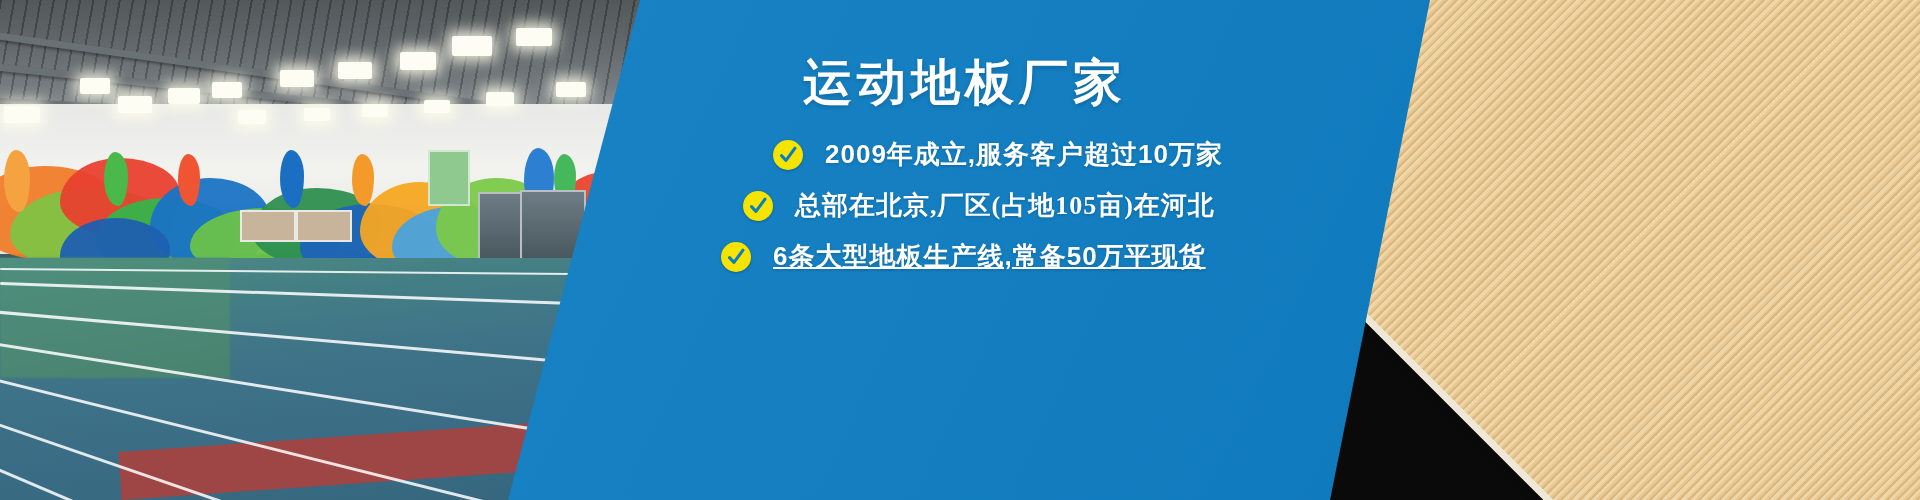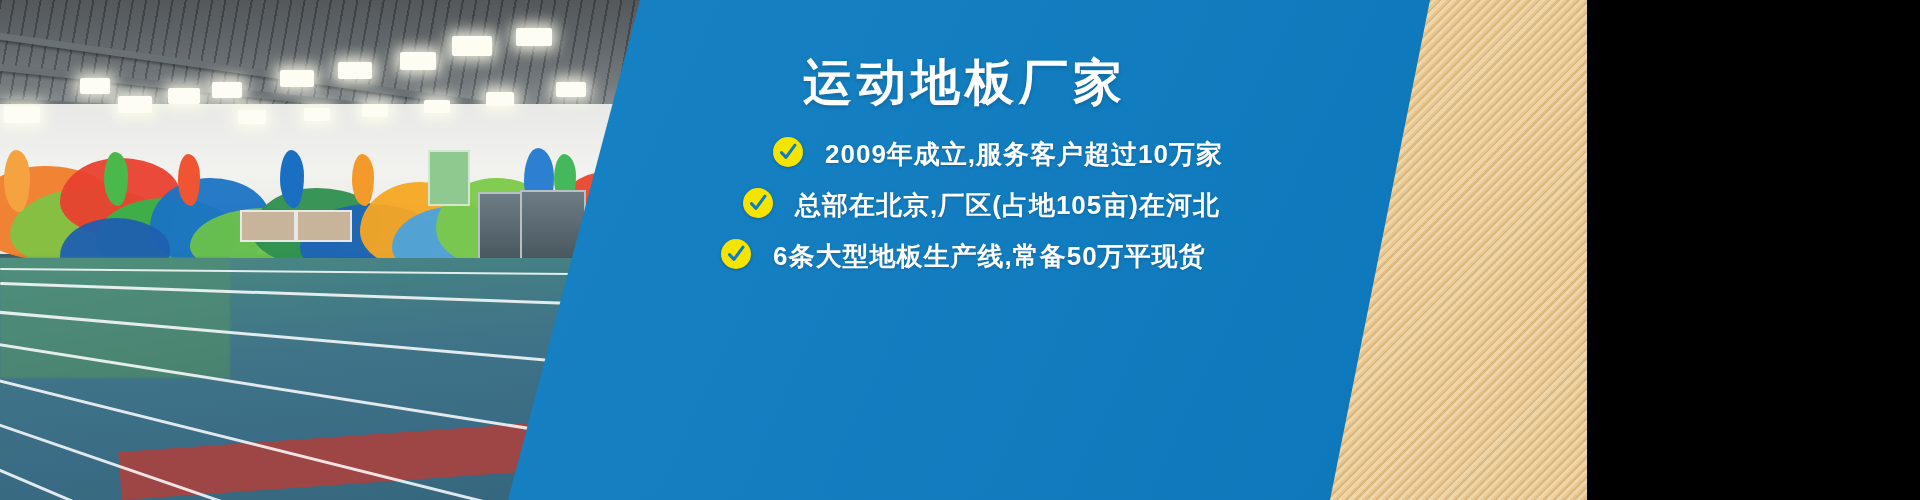--- a/index.html
+++ b/index.html
@@ -1,20 +1,20 @@
 <!DOCTYPE html>
 <html><head>
 <meta charset="utf-8">
 <style>
   html,body{margin:0;padding:0;background:#000;}
   body{font-family:"Liberation Sans","DejaVu Sans",sans-serif;}
 
   .banner{
     position:relative;
-    width:1587px;height:500px;
+    width:1920px;height:500px;
     overflow:hidden;
     background:#000;
   }
 
   
   .gym{
     position:absolute;left:0;top:0;width:640px;height:500px;
     overflow:hidden;
     background:#3d5c63;
   }
@@ -92,39 +92,39 @@
   }
   .headline{
     font-size:49px;font-weight:bold;letter-spacing:5px;
     line-height:1;
     text-shadow:0 2px 4px rgba(0,0,0,.18);
     margin-bottom:30px;
     white-space:nowrap;
   }
   .bullets{display:flex;flex-direction:column;gap:16px;}
   .bullet{
-    display:flex;gap:22px;
+    display:flex;align-items:center;gap:22px;
     white-space:nowrap;
   }
   .check-icon{
     flex:0 0 auto;width:30px;height:30px;border-radius:50%;
     background:#f5e400;
     display:flex;align-items:center;justify-content:center;
     box-shadow:0 1px 3px rgba(0,0,0,.25);
   }
   .check-icon svg{display:block;}
   .bullet-text{
     font-size:26px;font-weight:bold;letter-spacing:1px;
     color:#ffffff;
     text-shadow:0 1px 3px rgba(0,0,0,.18);
   }
   
   .b0{margin-left:66px;}
-  .b1{margin-left:36px;}
-  .b2{margin-left:14px;}
+  .b1{margin-left:36px;font-family:Liberation Serif, serif;}
+  .b2{margin-left:14px;text-decoration:underline;}
   .b3{margin-left:0px;}
 
   
   .samples{
     position:absolute;right:0;top:0;width:780px;height:500px;
     background:#0a0a0a;
     overflow:hidden;
     z-index:2;
   }
   .sheet{

